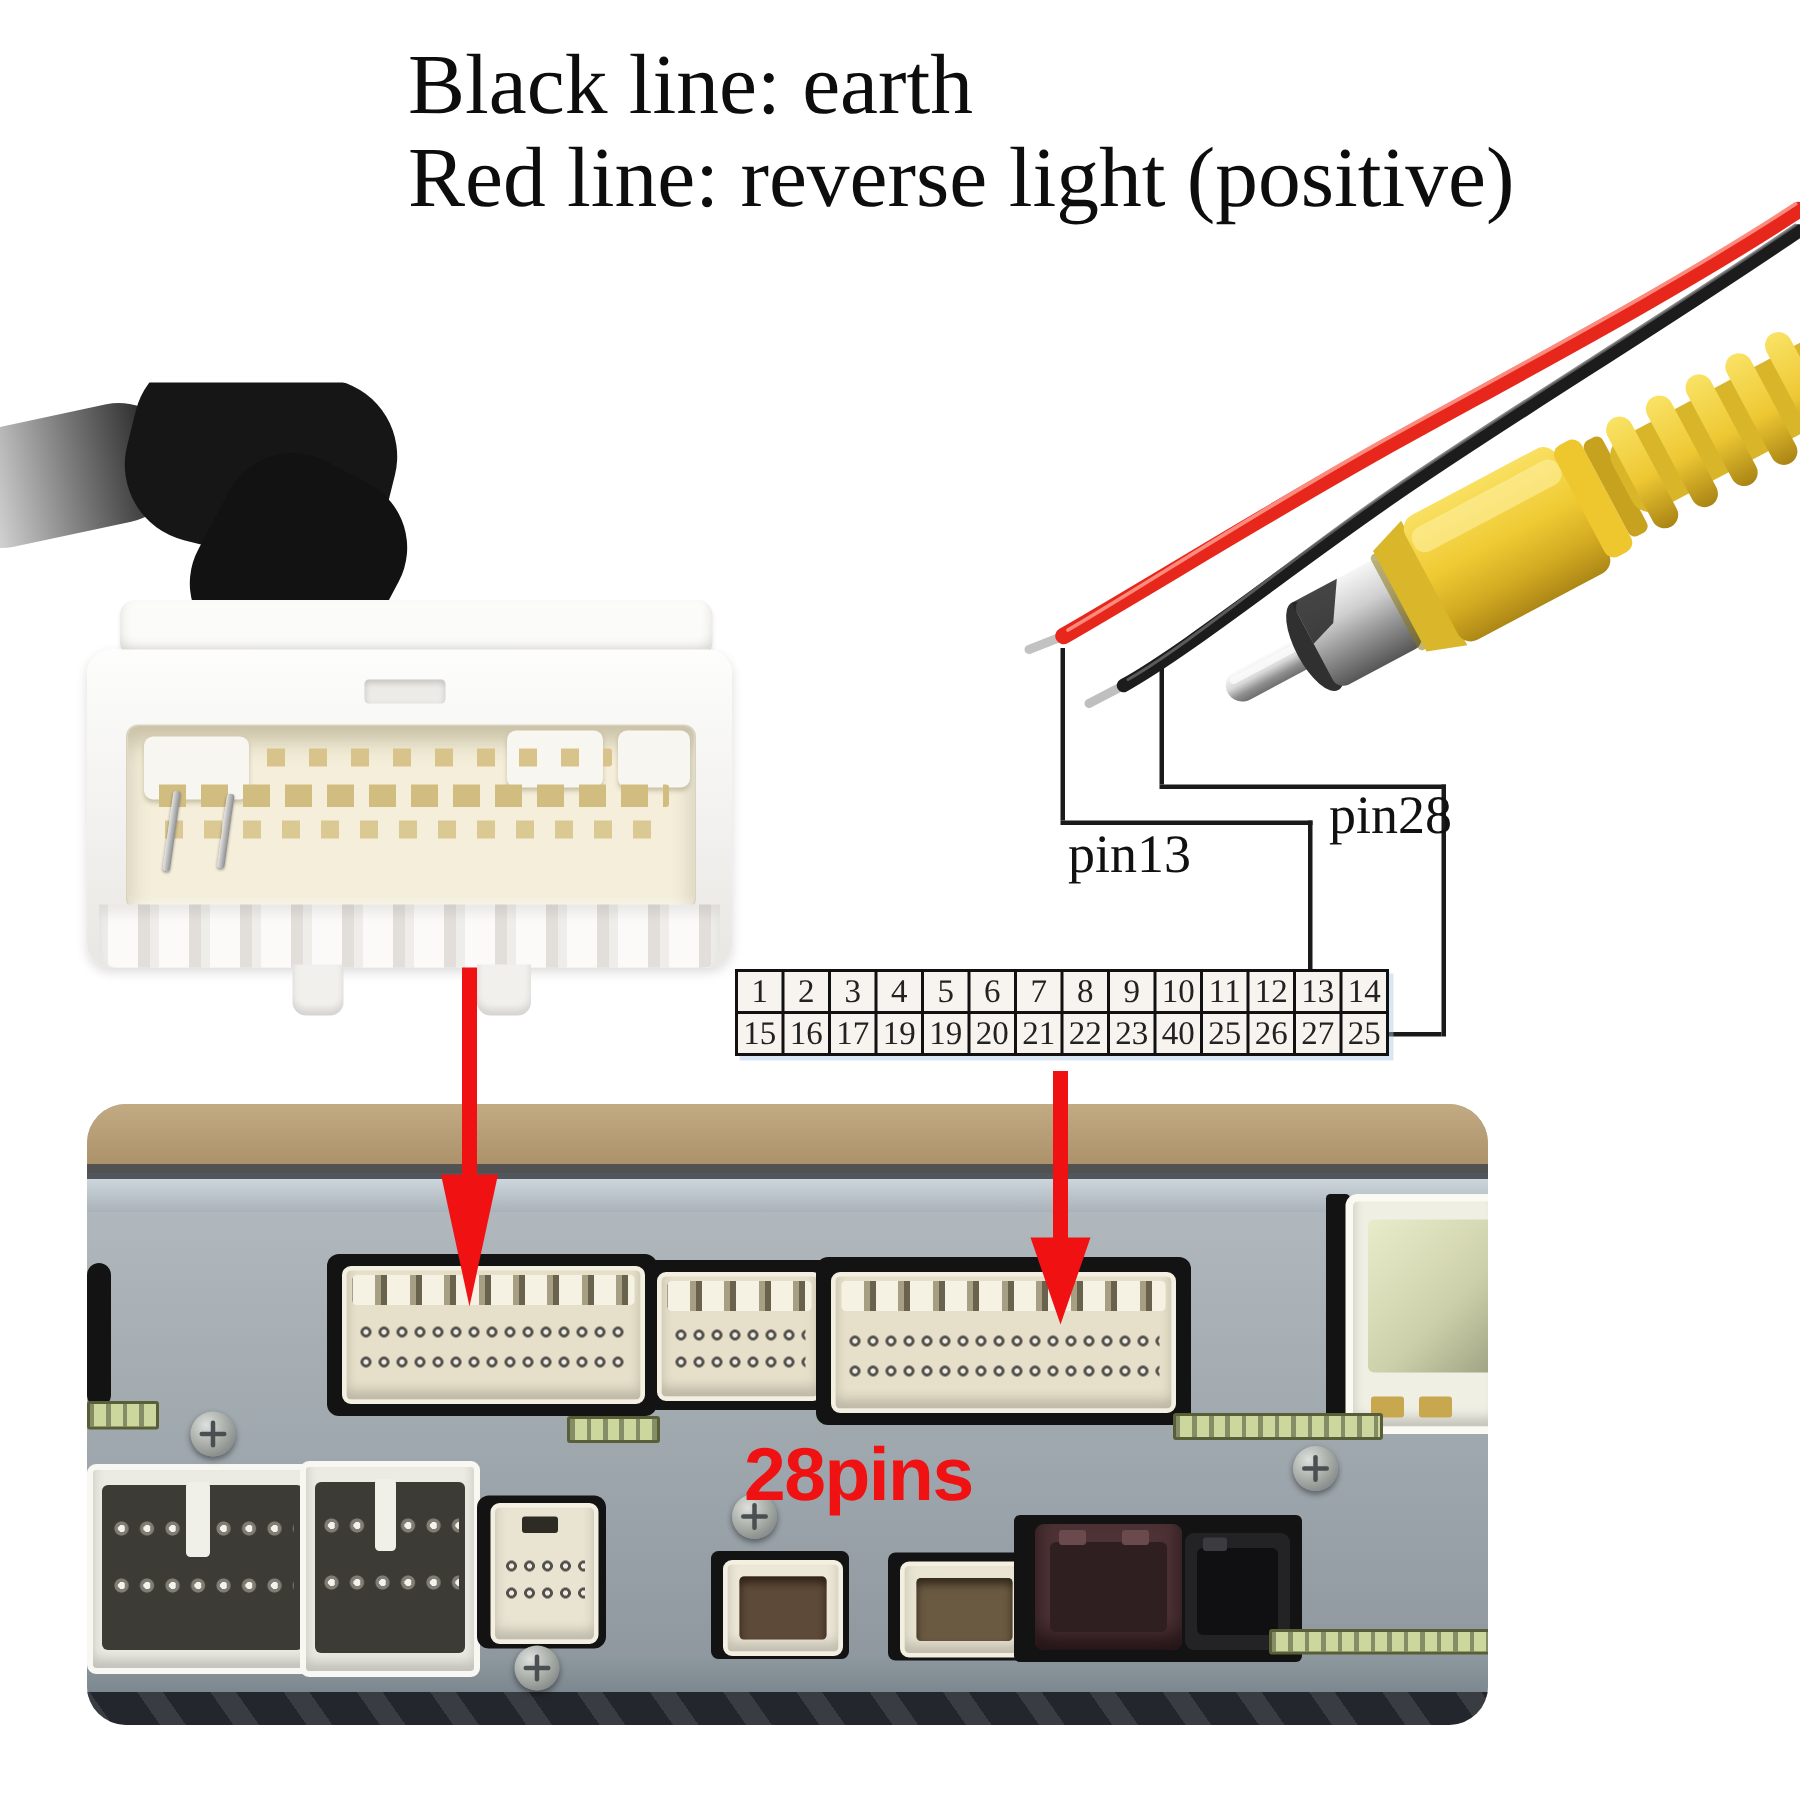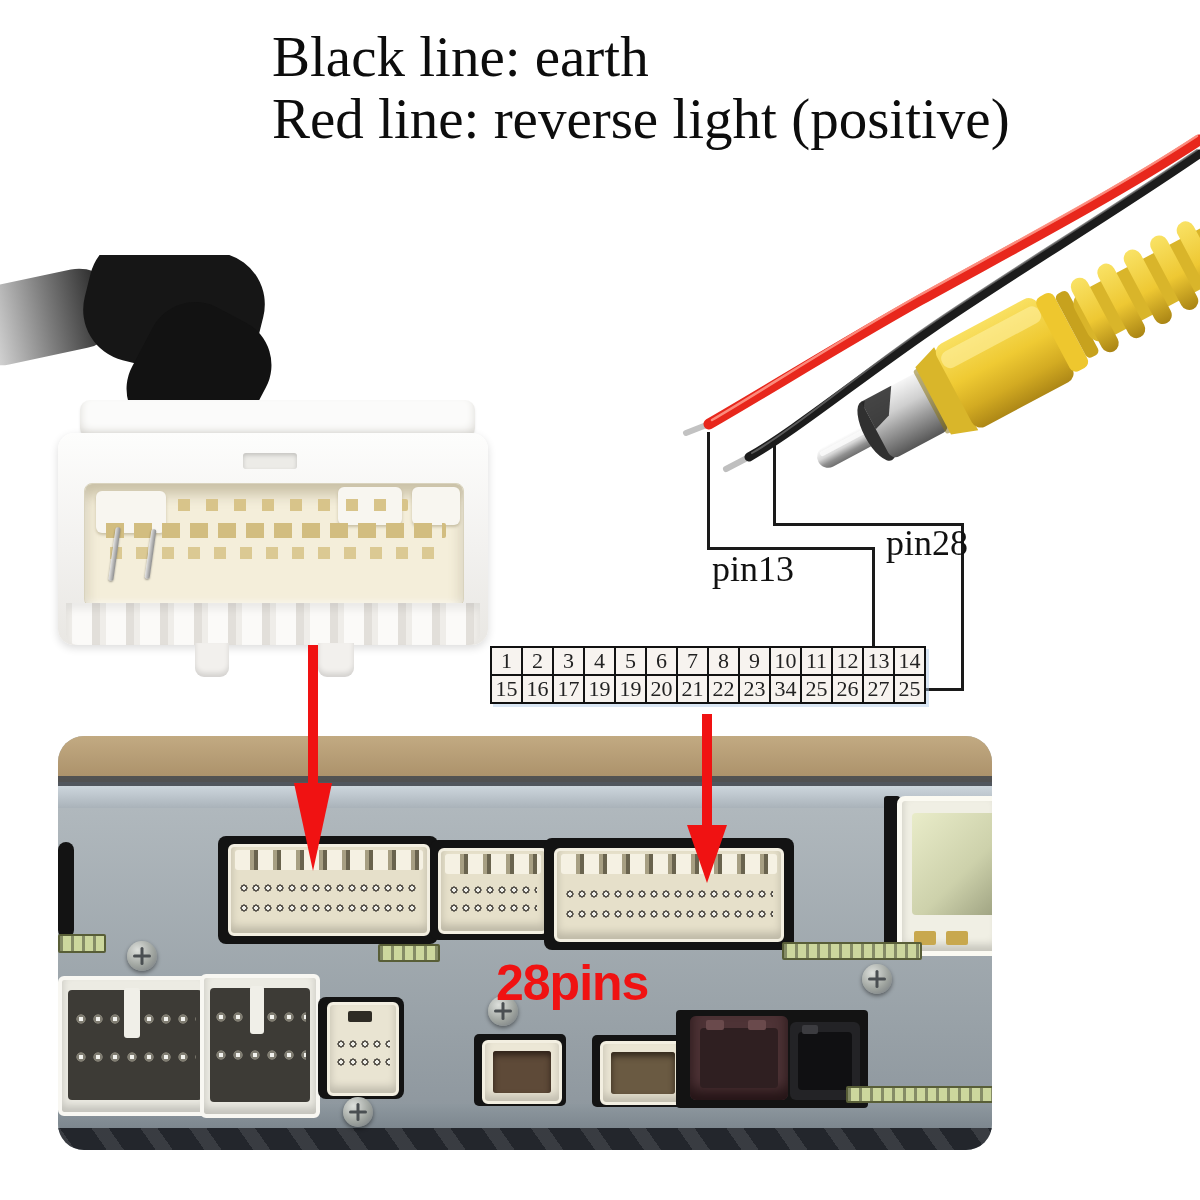--- a/index.html
+++ b/index.html
@@ -211,21 +211,21 @@
       <div class="pin-cell">14</div>
       <div class="pin-cell">15</div>
       <div class="pin-cell">16</div>
       <div class="pin-cell">17</div>
       <div class="pin-cell">19</div>
       <div class="pin-cell">19</div>
       <div class="pin-cell">20</div>
       <div class="pin-cell">21</div>
       <div class="pin-cell">22</div>
       <div class="pin-cell">23</div>
-      <div class="pin-cell">34</div>
+      <div class="pin-cell">40</div>
       <div class="pin-cell">25</div>
       <div class="pin-cell">26</div>
       <div class="pin-cell">27</div>
       <div class="pin-cell">25</div>
     </div>
 
   <div class="ar-shaft" style="left:308px;top:645px;height:140px;"></div>
   <div class="ar-head" style="left:294px;top:783px;border-left:19px solid transparent;border-right:19px solid transparent;border-top:88px solid var(--annotation-red,#f01212);"></div>
   <div class="ar-shaft" style="left:702px;top:714px;height:113px;"></div>
   <div class="ar-head" style="left:687px;top:825px;border-left:20px solid transparent;border-right:20px solid transparent;border-top:58px solid var(--annotation-red,#f01212);"></div>

